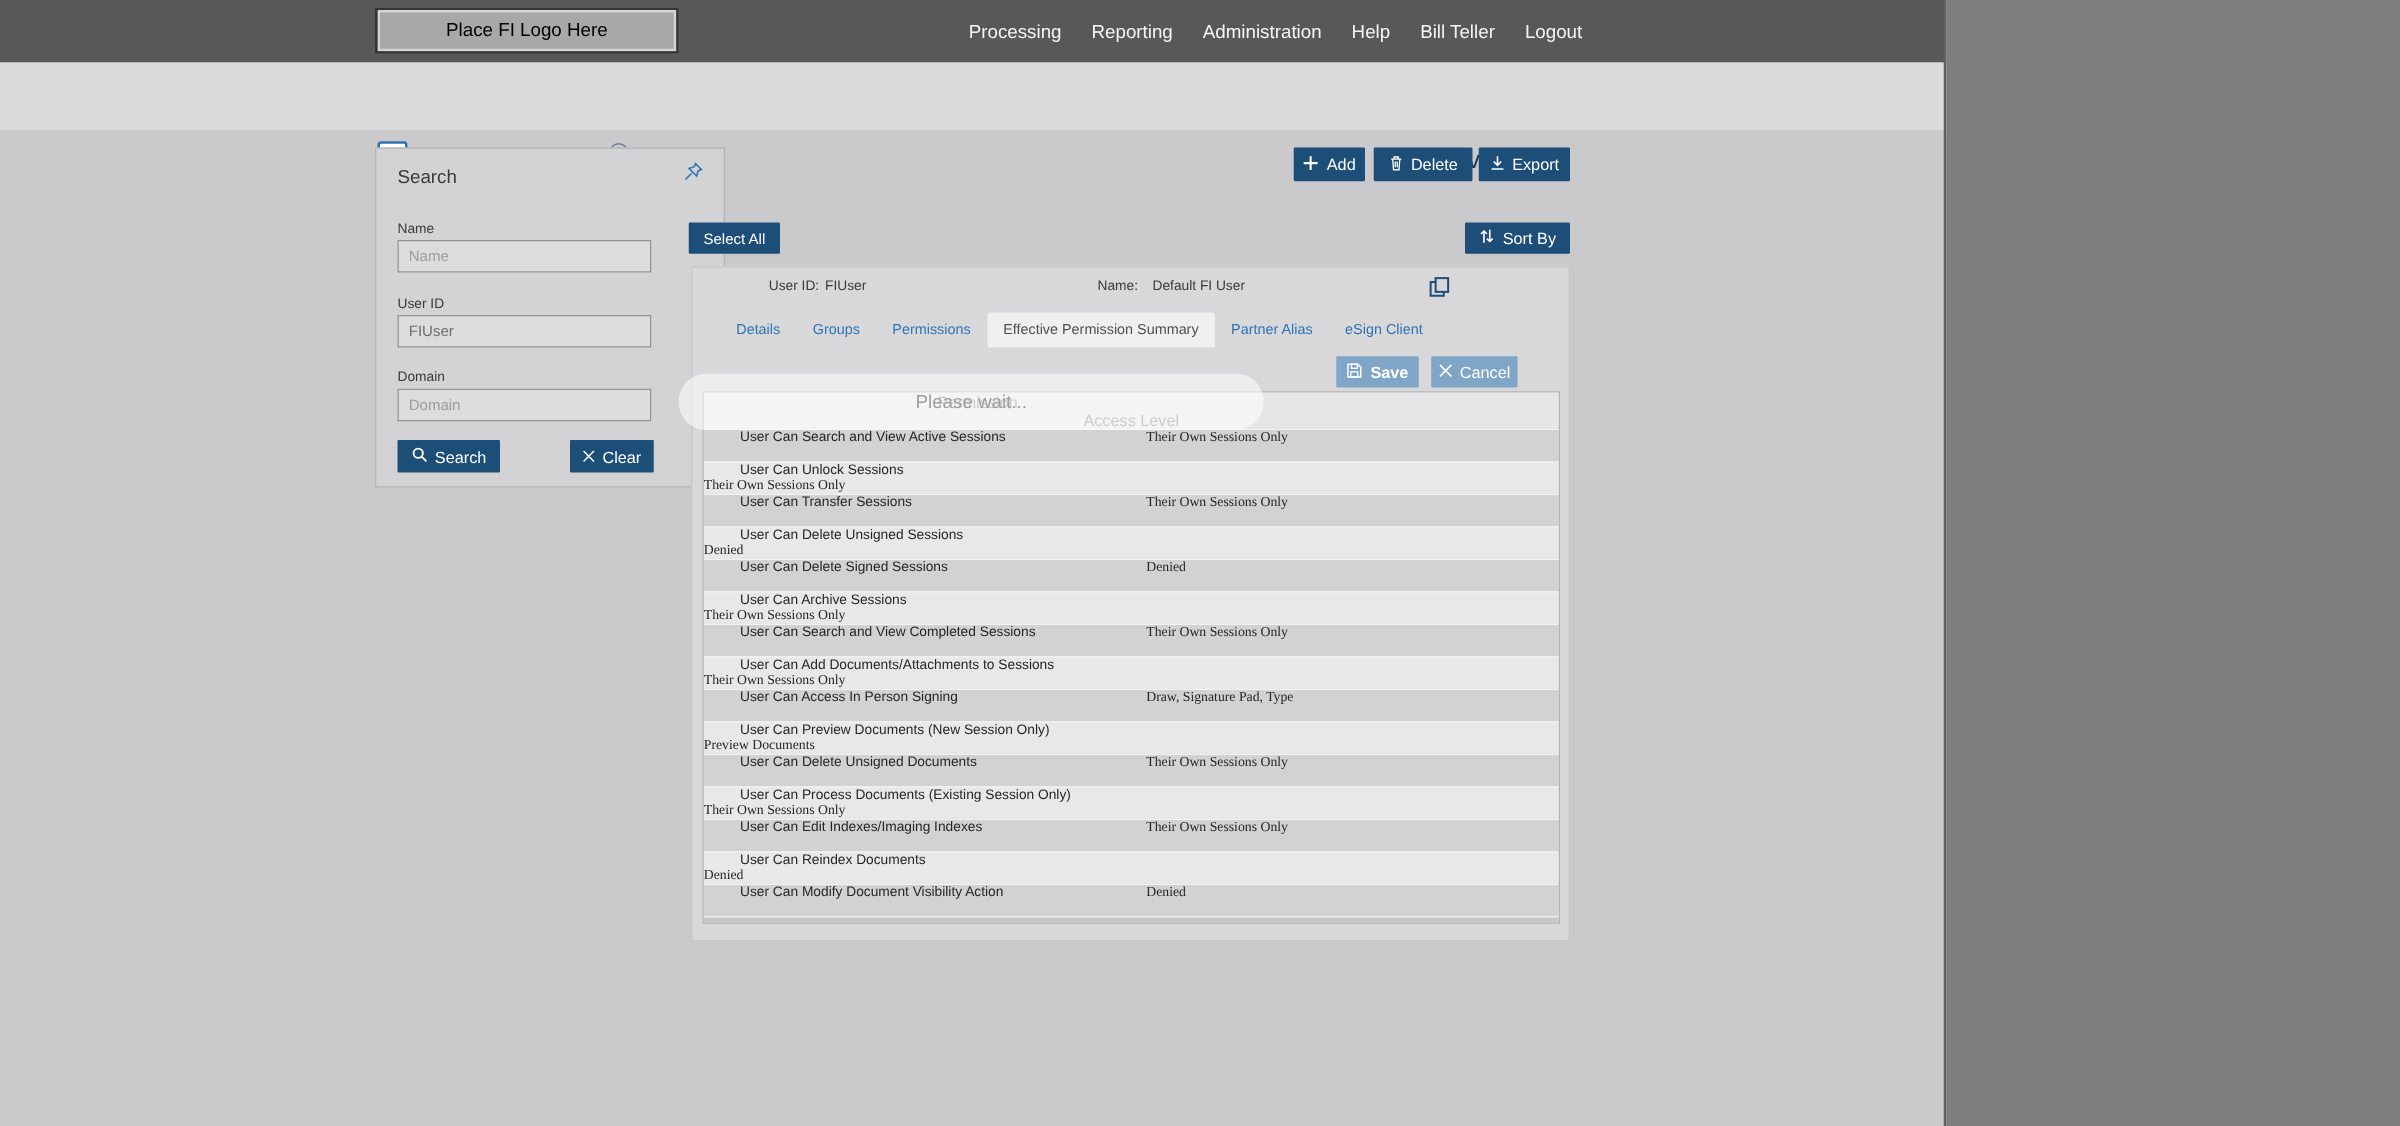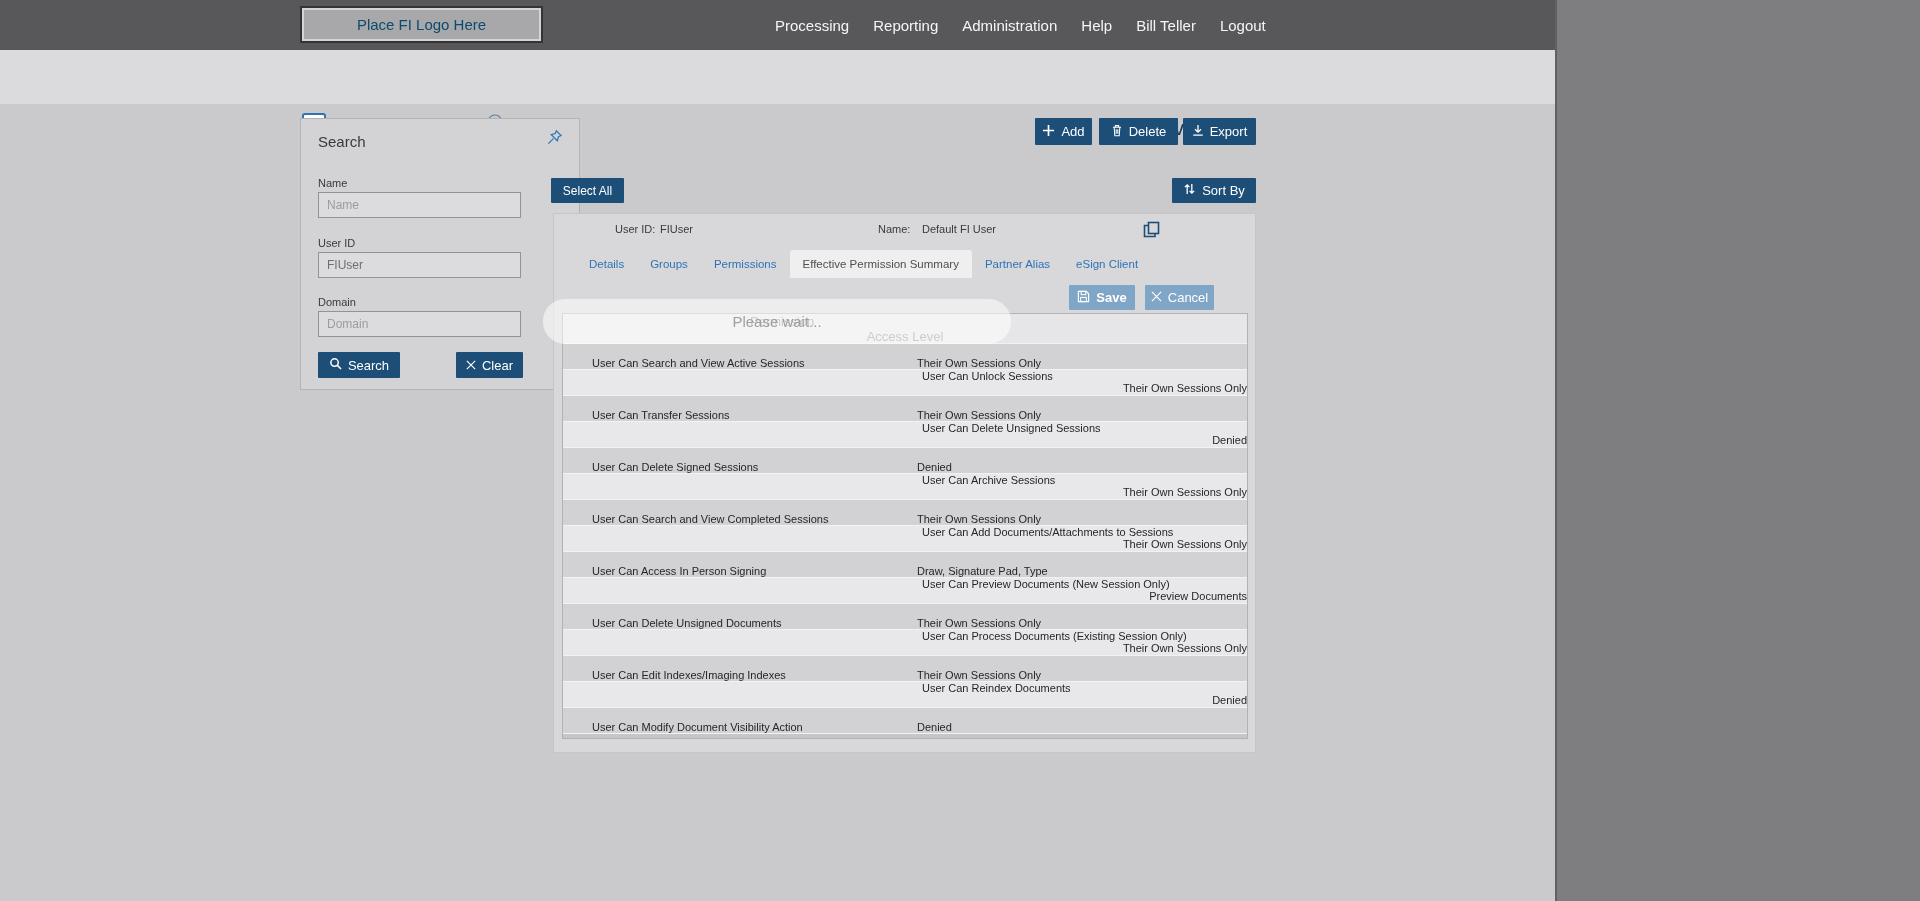--- a/index.html
+++ b/index.html
@@ -22,21 +22,21 @@
   .topbar {
     position:absolute; left:0; top:0; width:100%; height:50px;
     background:#58585A;
   }
   .logo-box {
     position:absolute; left:300px; top:6px; width:243px; height:37px;
     background:#A8A8AA;
     border:2px solid #343436;
     box-shadow:inset 0 0 0 2px #D4D4D6;
     display:flex; align-items:center; justify-content:center;
-    color:#0c4a6e; font-size:15px;
+    color:#000000; font-size:15px;
   }
   .top-nav {
     position:absolute; left:775px; top:0; height:50px;
     display:flex; align-items:center; gap:24px;
   }
   .nav-item { color:#F5F5F5; font-size:15px; cursor:pointer; white-space:nowrap; }
 
   
   .header-band {
     position:absolute; left:0; top:50px; width:100%; height:54px;
@@ -129,28 +129,28 @@
     position:absolute; left:8px; top:99px; width:686px; height:426px;
     border:1px solid #B2B2B4; overflow:hidden; background:#E6E6E8;
   }
   .t-header {
     display:flex; height:29px; align-items:center;
     background:#E6E6E8; color:#8F8F8F; font-size:13px;flex-direction:column;
   }
   .h-perm { width:354px; padding-left:22px; }
   .h-access { flex:1; }
   .t-row {
-    display:flex; height:26px; align-items:flex-end;
+    display:flex; height:26px; align-items:flex-start;
     font-size:11px; color:#262626; border-top:1px solid #F2F2F4;
   }
   .t-row.odd  { background:#D2D2D4; }
   .t-row.even { background:#E8E8EA;flex-direction:column; }
   .t-row.partial { background:#C6C6C8; height:10px; }
   .r-perm { width:354px; padding-left:29px; }
-  .r-access { flex:1; }
+  .r-access { flex:1;font-family:Liberation Serif, serif; }
 
   
   .wait-overlay {
     position:absolute; left:543px; top:299px; width:468px; height:45px;
     background:rgba(255,255,255,0.55); border-radius:22px;
     display:flex; align-items:center; justify-content:center;
     color:#9F9F9F; font-size:15px; pointer-events:none;
   }
 
   .app-right-edge {

